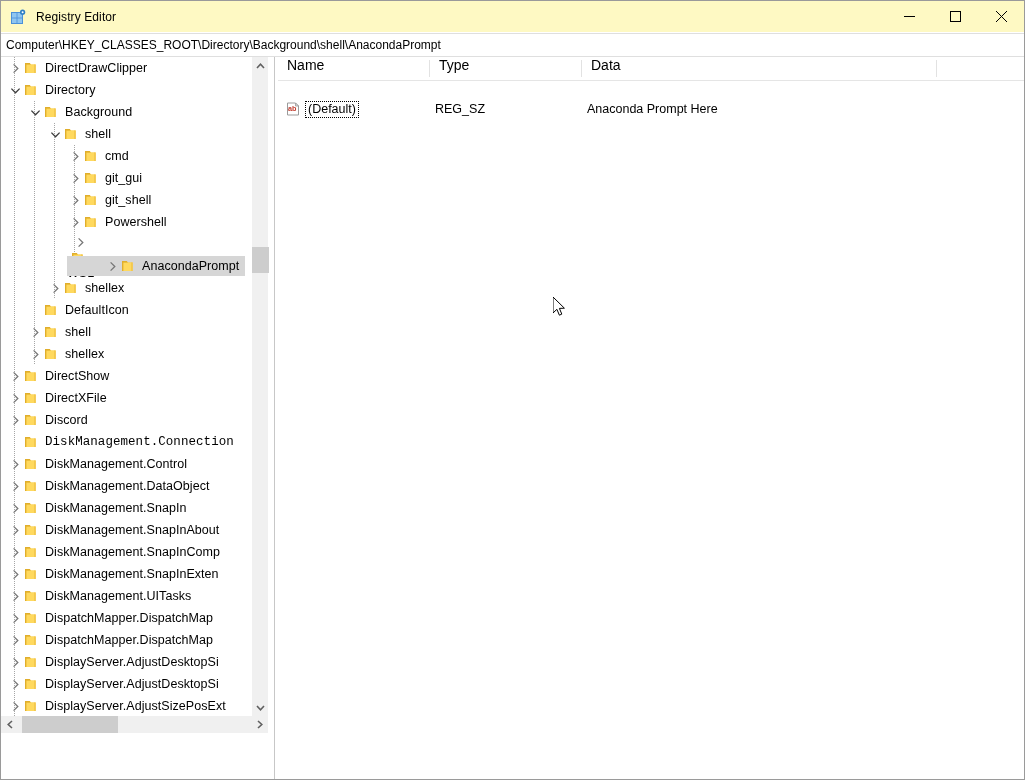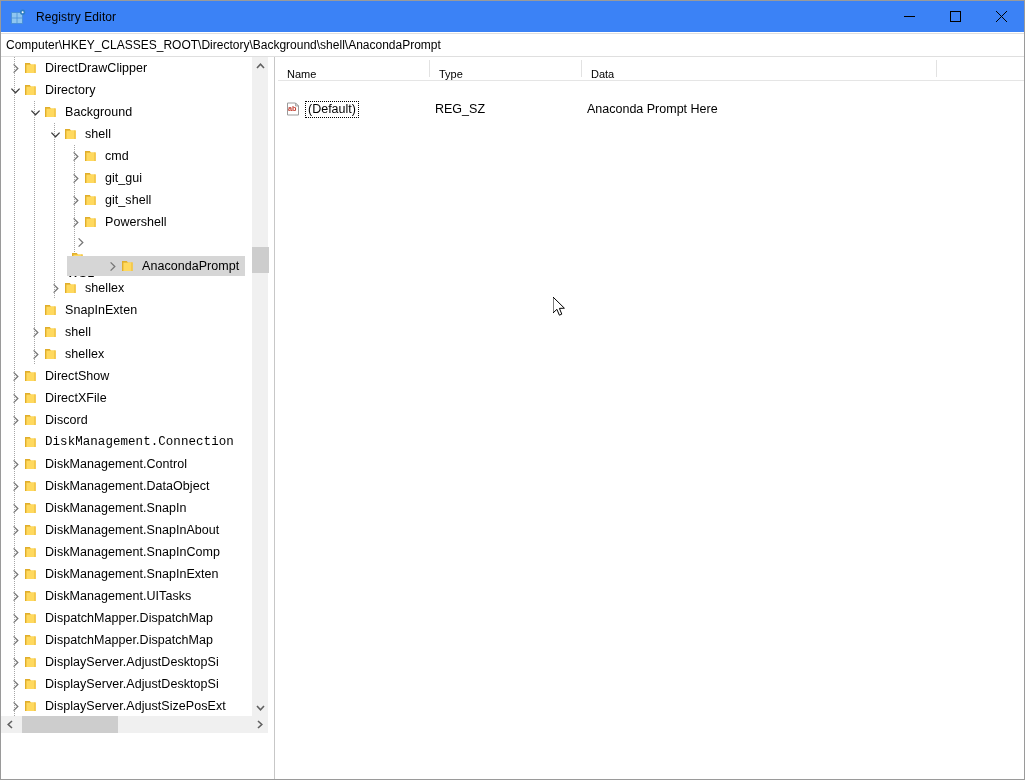--- a/index.html
+++ b/index.html
@@ -27,21 +27,21 @@
     border: 1px solid #9a9a9a;
     box-sizing: border-box;
     display: flex;
     flex-direction: column;
   }
 
   
   #titlebar {
     height: 31px;
     min-height: 31px;
-    background: #3b82f6;
+    background: #fef9c3;
     display: flex;
     align-items: center;
     position: relative;
   }
   #app-icon {
     width: 16px; height: 16px;
     margin-left: 9px;
     position: relative;
     flex: 0 0 auto;
   }
@@ -247,22 +247,22 @@
   #listheader {
     height: 23px;
     display: flex;
     background: #ffffff;
     border-bottom: 1px solid #e5e5e5;
     position: relative;
   }
   .col {
     position: relative;
     display: flex;
-    align-items: flex-end;
-    font-size: 11px;
+    align-items: flex-start;
+    font-size: 14px;
     color: #000000;
     padding-left: 9px;
     box-sizing: border-box;
     cursor: default;
     height: 23px;
   }
   .col::after {
     content: "";
     position: absolute;
     right: 0; top: 3px; bottom: 3px;
@@ -548,21 +548,21 @@
           </div>
           <div class="treerow">
             <div class="rowhit" style="margin-left: 26px;">
               <span class="twisty"></span>
               <span class="folder"><svg width="16" height="16" viewBox="0 0 16 16">
                   <path d="M2 3 H6.6 L7.9 4.6 H12.6 V13 H2 Z" fill="#f6c945"></path>
                   <path d="M3.3 4.6 H12.6 V13 H3.3 Z" fill="#ffd95e"></path>
                   <path d="M2 3 H6.6 L7.9 4.6 H3.3 V13 H2 Z" fill="#e0ae2c"></path>
                   <path d="M11.2 4.6 H12.6 V13 H11.2 Z" fill="#f0c34a"></path>
                 </svg></span>
-              <span class="nodelabel">SnapInExten</span>
+              <span class="nodelabel">DefaultIcon</span>
             </div>
           </div>
           <div class="treerow">
             <div class="rowhit" style="margin-left: 26px;">
               <span class="twisty">
                 <svg width="11" height="11" viewBox="0 0 11 11">
                   <polyline points="3.6,1.4 7.8,5.5 3.6,9.6" fill="none" stroke="#767676" stroke-width="1.3"></polyline>
                 </svg>
               </span>
               <span class="folder"><svg width="16" height="16" viewBox="0 0 16 16">

